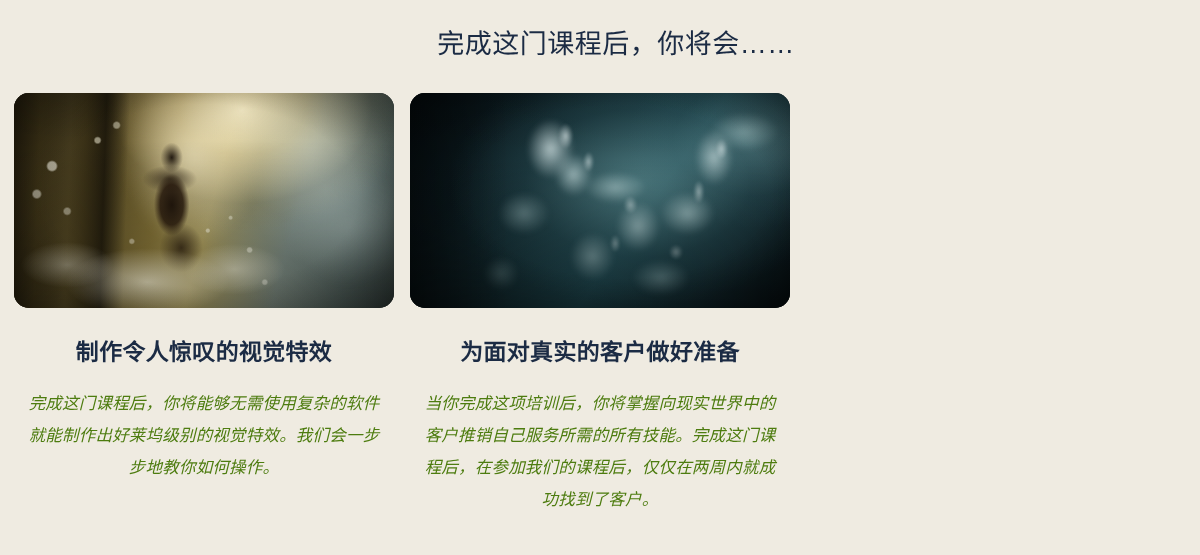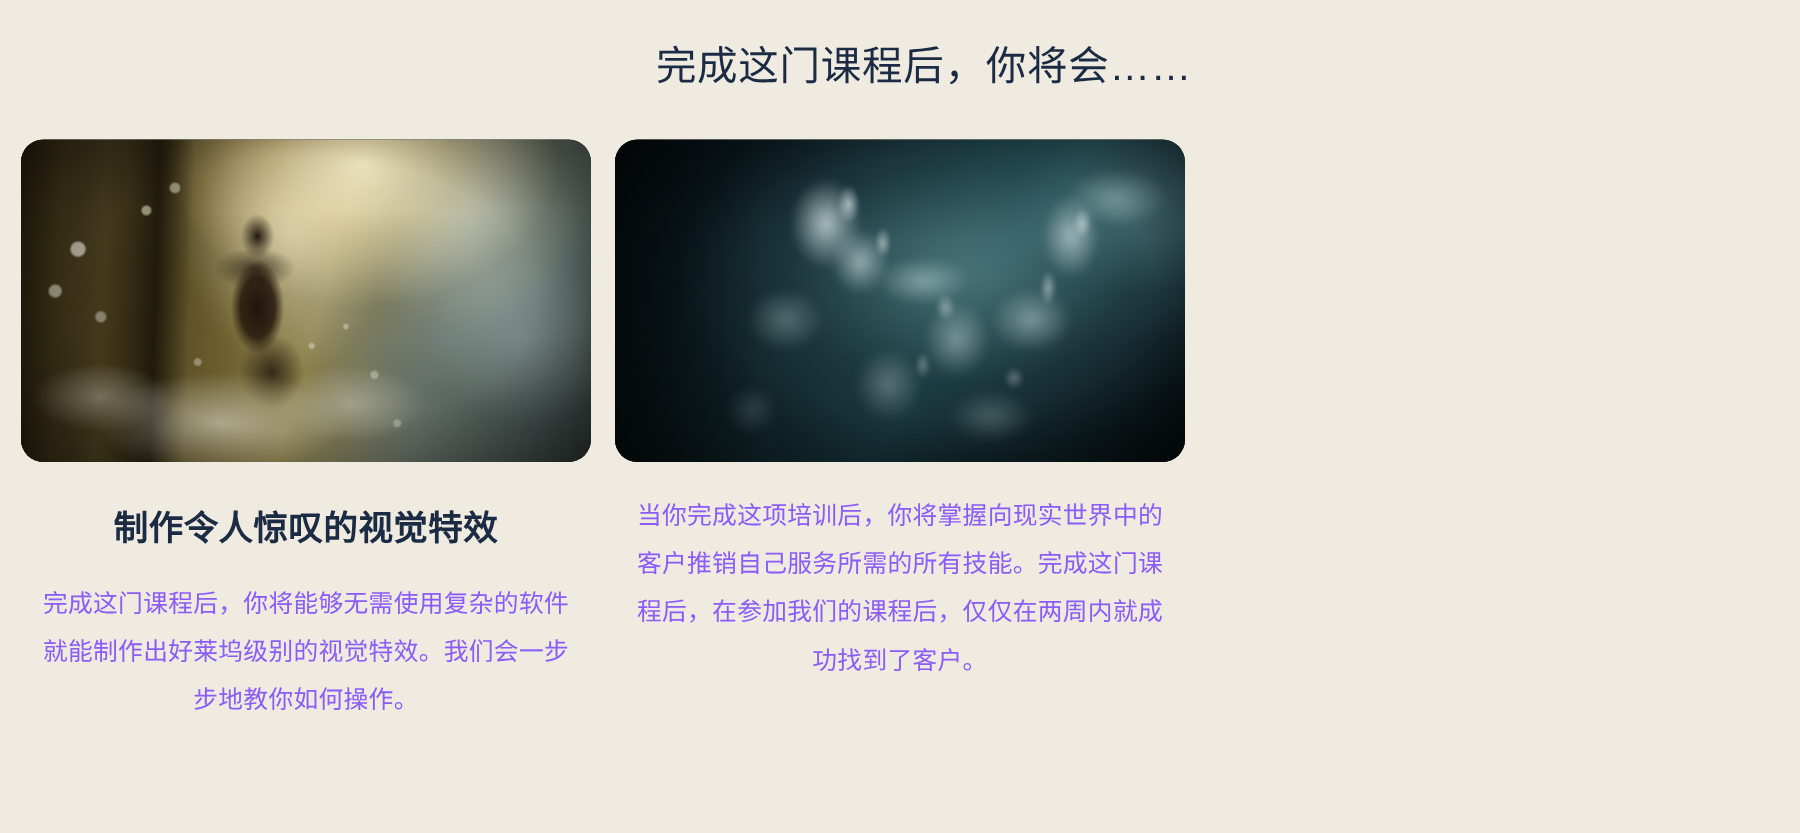--- a/index.html
+++ b/index.html
@@ -226,23 +226,24 @@
     text-align: left;
     line-height: 1.25;
     letter-spacing: 0.3px;
   }
 
   .card-body {
     margin-top: 20px;
     width: 362px;
     font-size: 16.5px;
     line-height: 1.95;
-    color: #8b5cf6;
+    color: #4d7c0f;
     text-align: center;
     letter-spacing: 0.2px;
+    font-style: italic;
   }
 </style>
 </head>
 <body>
 
 <div class="page">
 
   <h2 class="section-heading">完成这门课程后，你将会……</h2>
 
   <div class="cards">
@@ -261,17 +262,18 @@
     </div>
 
 
     <div class="card">
       <div class="card-media">
         <div class="layer img3-base"></div>
         <div class="layer img3-smoke"></div>
         <div class="layer img3-tendrils"></div>
         <div class="layer img3-vig"></div>
       </div>
+      <h3 class="card-title">为面对真实的客户做好准备</h3>
       <p class="card-body">当你完成这项培训后，你将掌握向现实世界中的客户推销自己服务所需的所有技能。完成这门课程后，在参加我们的课程后，仅仅在两周内就成功找到了客户。</p>
     </div>
 
   </div>
 </div>
 
 </body></html>

